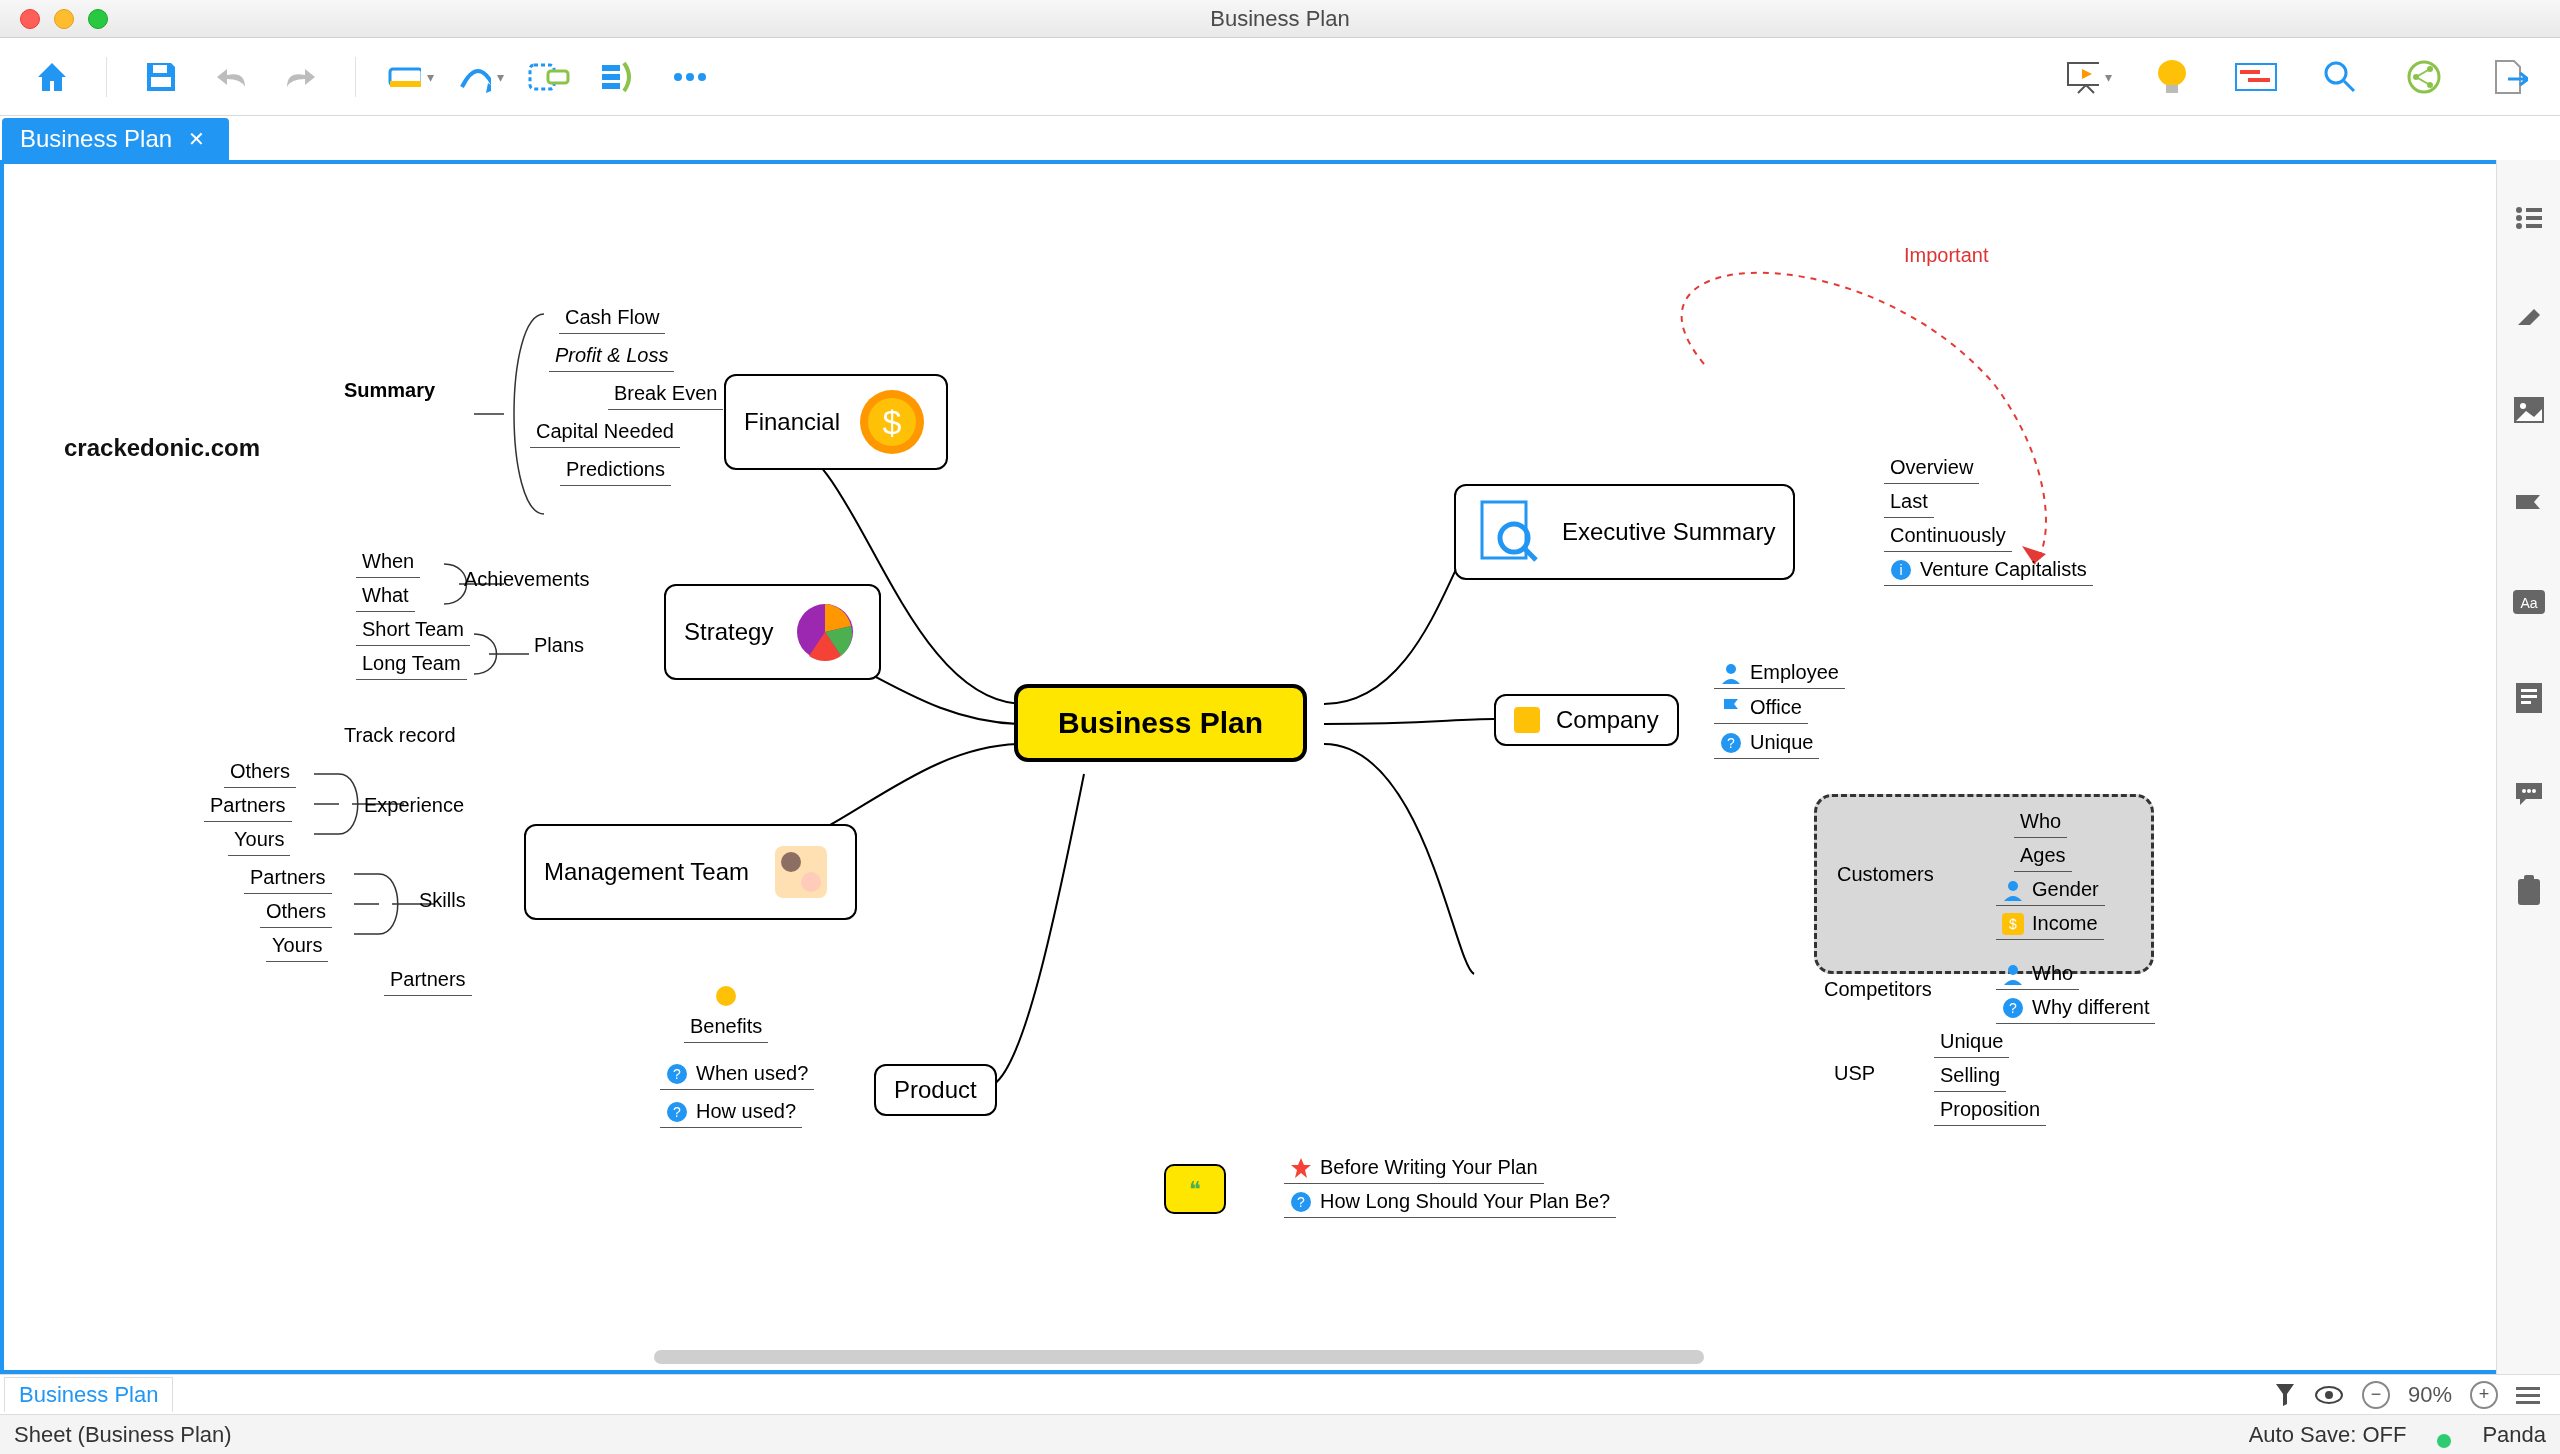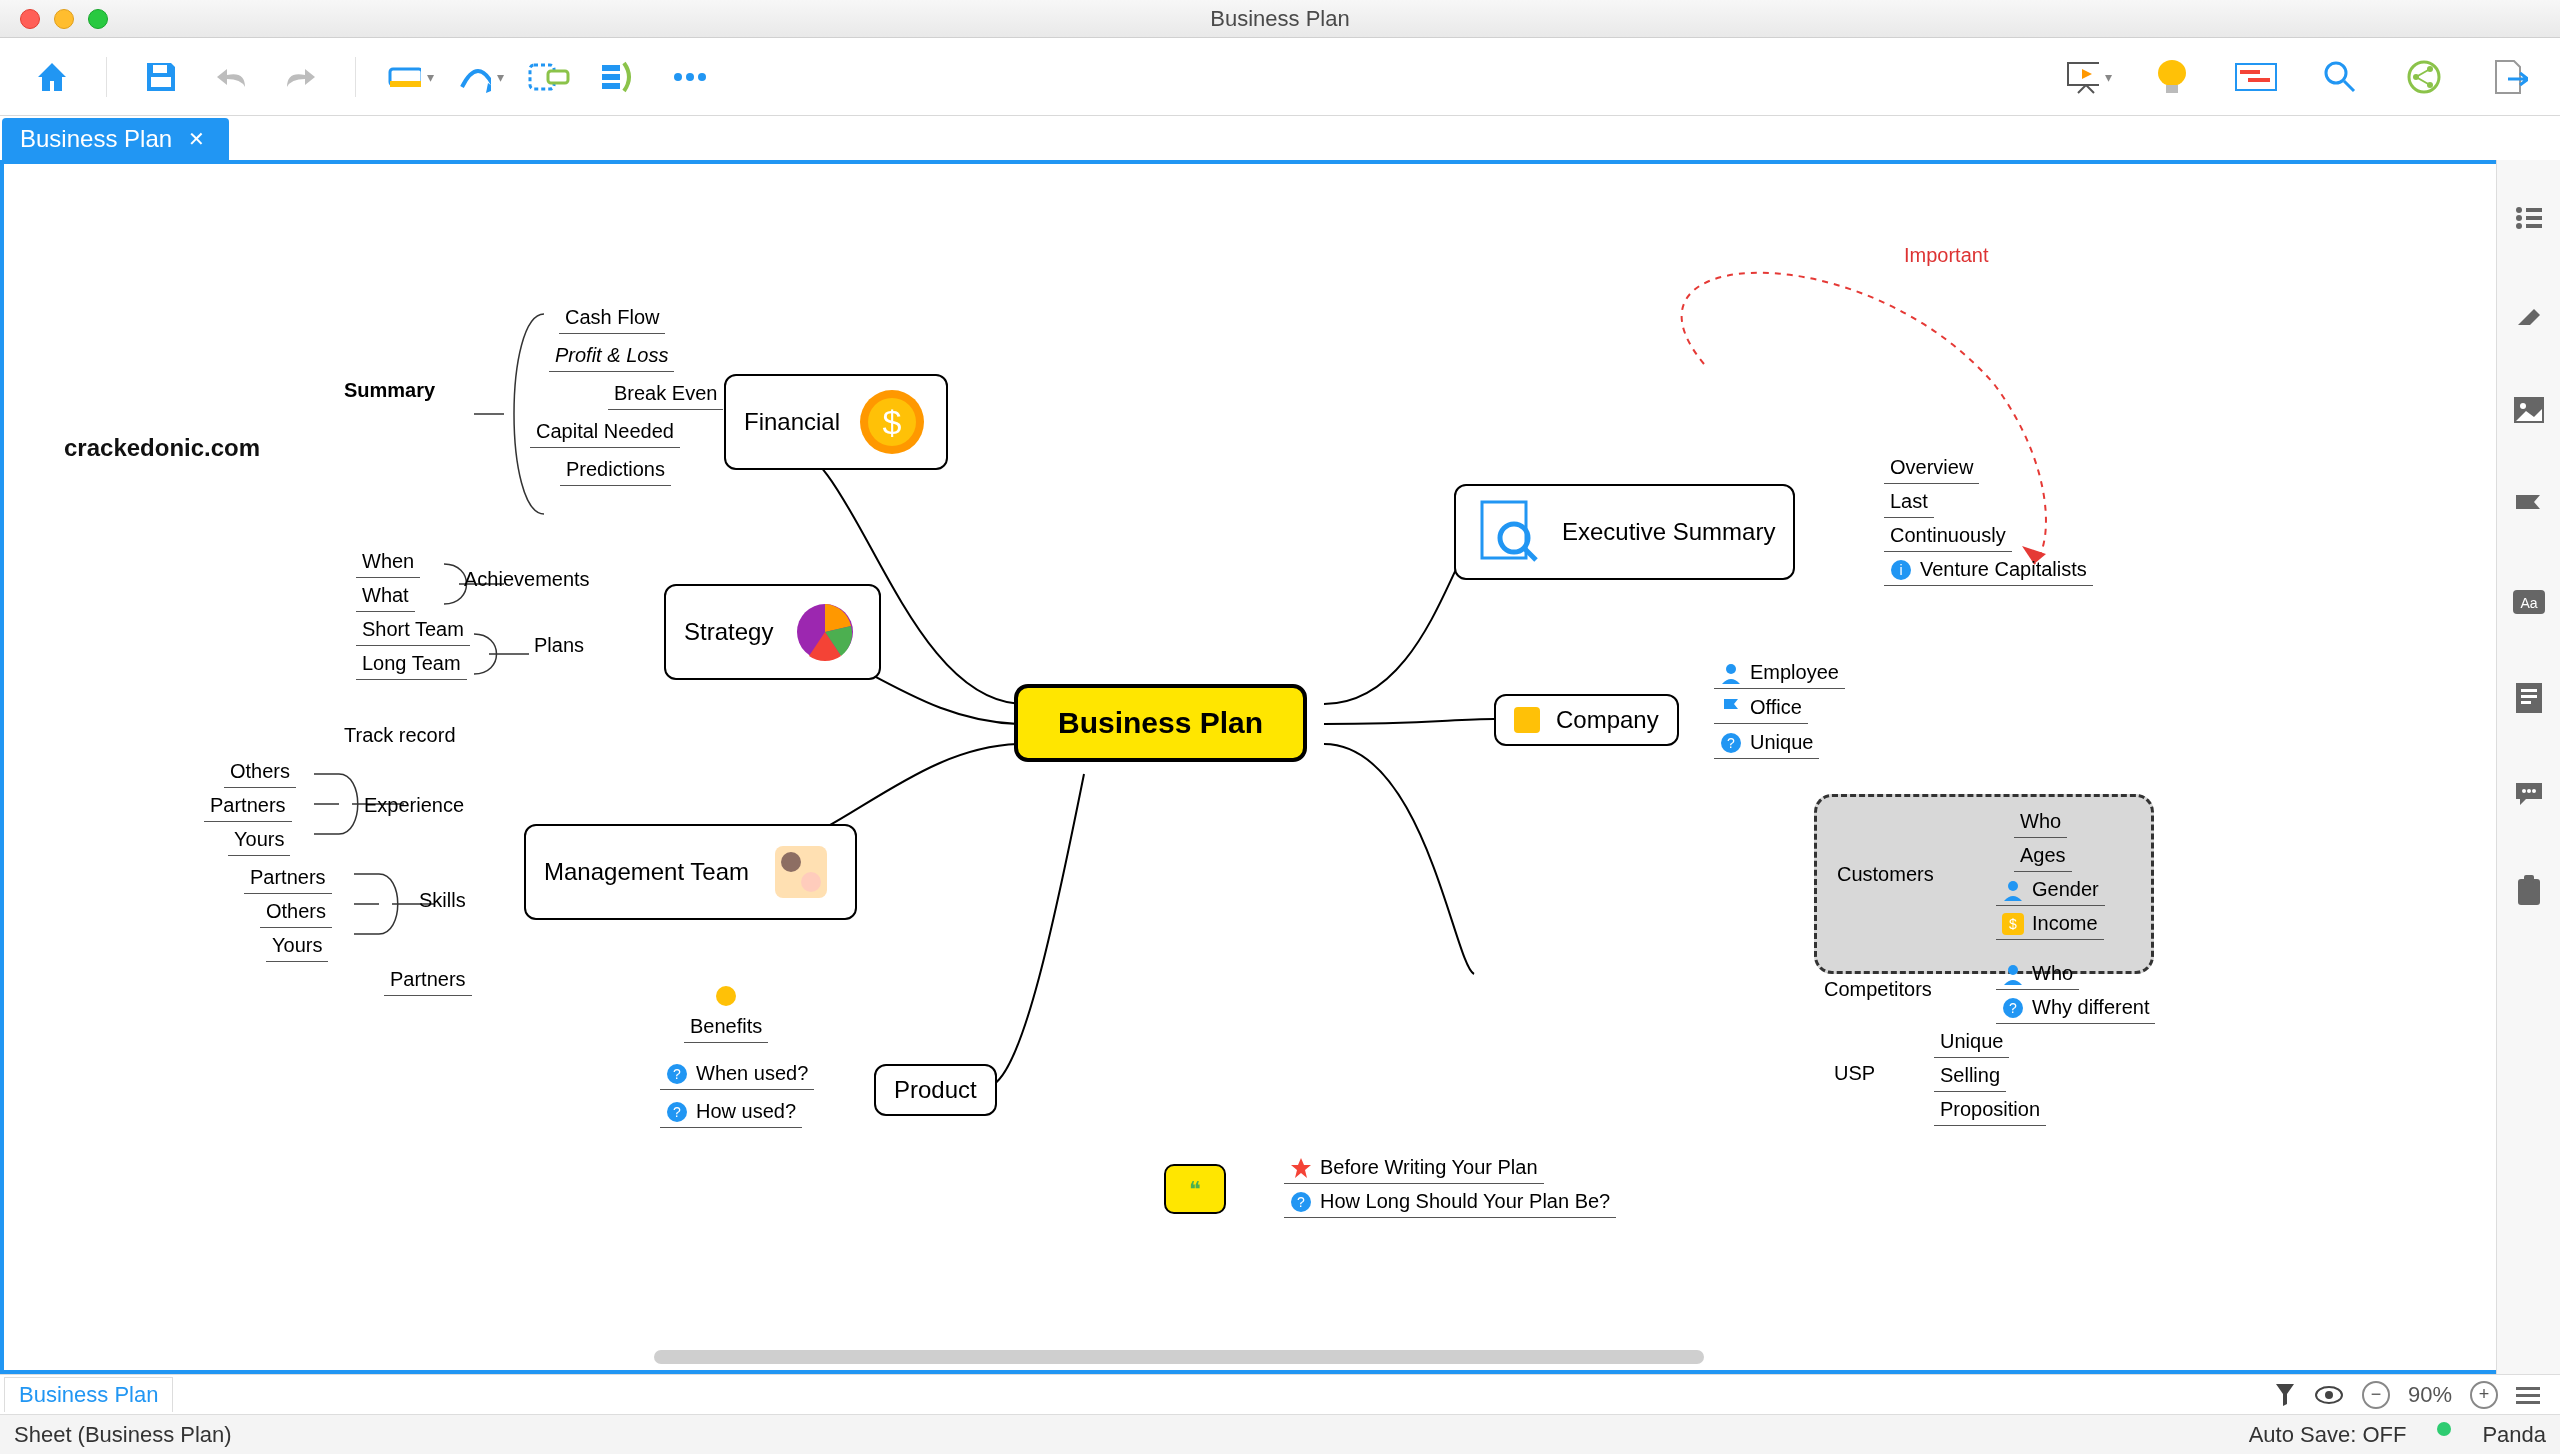--- a/index.html
+++ b/index.html
@@ -48,21 +48,21 @@
 .sidebtn{width:36px;height:36px; color:#555; display:flex;align-items:center;justify-content:center;}
 
 
 .sheettabs{height:40px;background:#fff;border-top:1px solid #ddd;display:flex;align-items:center;}
 .sheettab{color:#2196f3;font-size:22px;padding:4px 14px;border:1px solid #ddd;border-bottom:none;margin-left:4px;}
 .zoomctl{margin-left:auto; display:flex; align-items:center; gap:18px; padding-right:20px; font-size:22px; color:#555;}
 .zbtn{width:28px;height:28px;border:2px solid #888;border-radius:50%;display:flex;align-items:center;justify-content:center;font-size:18px;}
 
 
 .status{height:40px;background:#f4f4f4;border-top:1px solid #ddd;display:flex;align-items:center;padding:0 14px;font-size:22px;color:#333;}
-.status-right{margin-left:auto;display:flex;align-items:flex-start;gap:31px;}
+.status-right{margin-left:auto;display:flex;align-items:flex-end;gap:31px;}
 .led{width:14px;height:14px;border-radius:50%;background:#2ecc71;}
 
 
 svg{display:block;}
 </style>
 </head>
 <body>
 
 <div class="titlebar">
   <div class="traffic">

